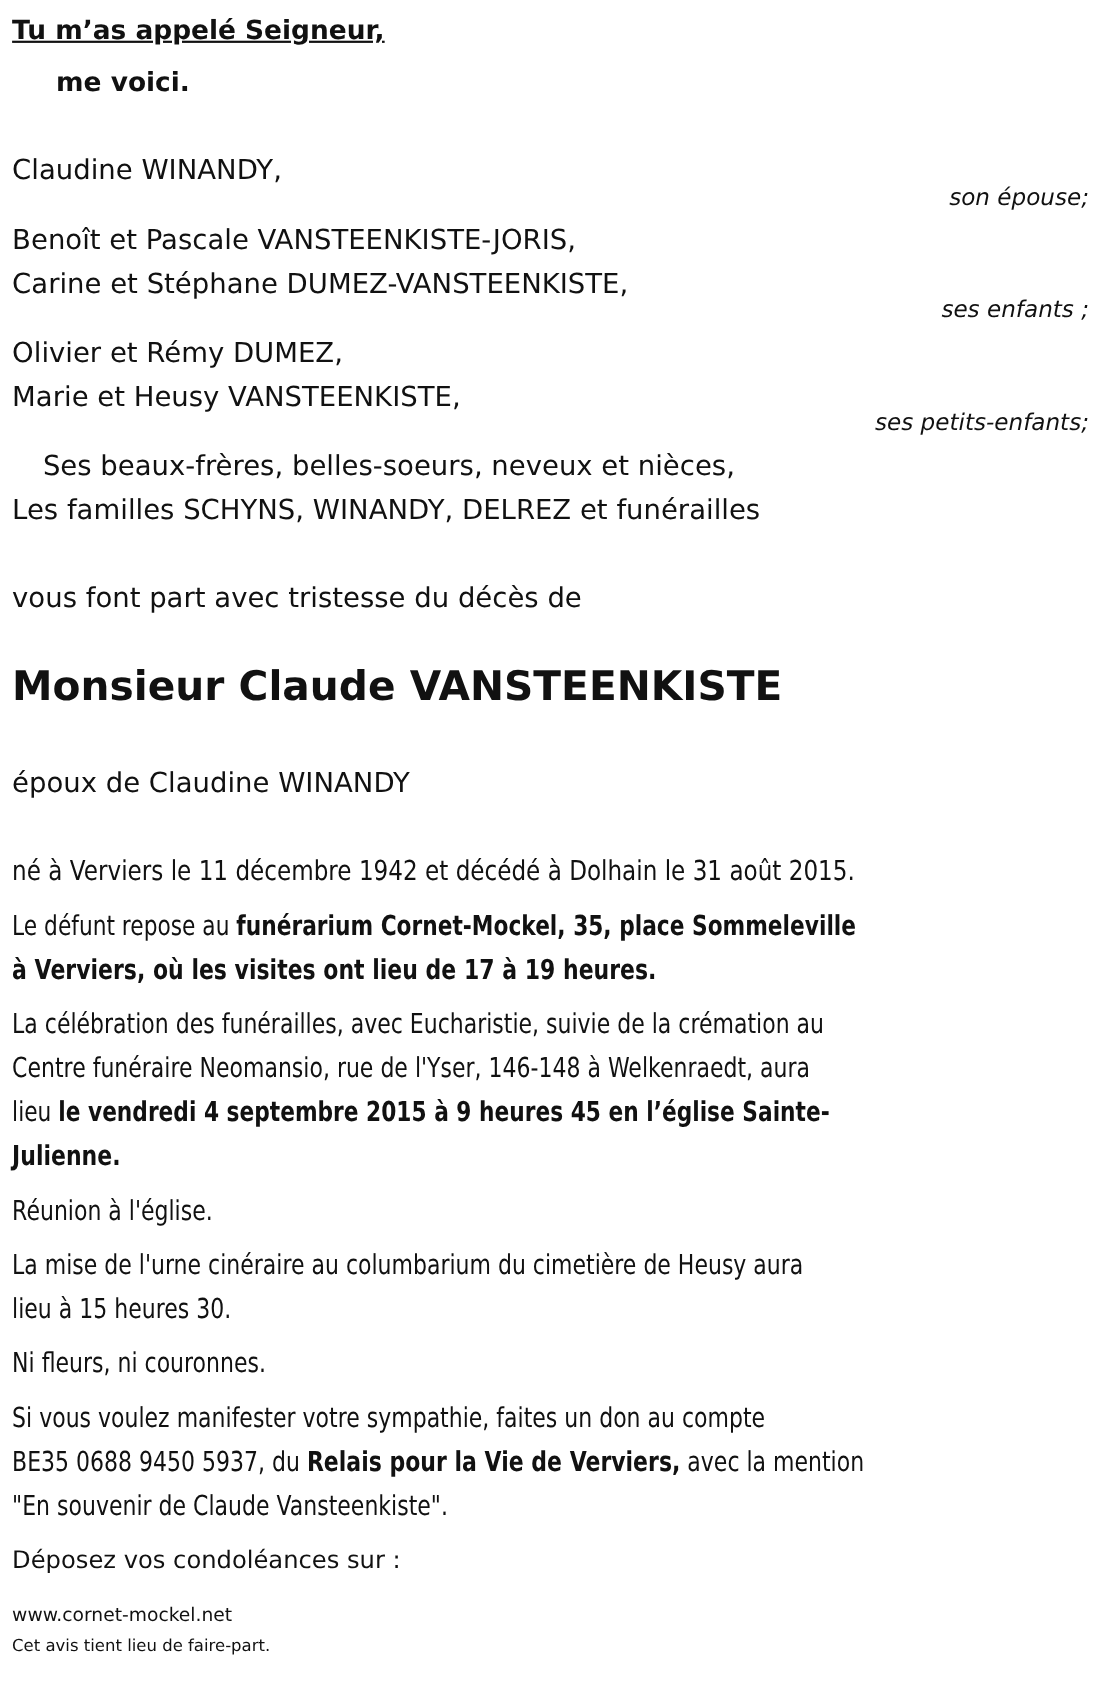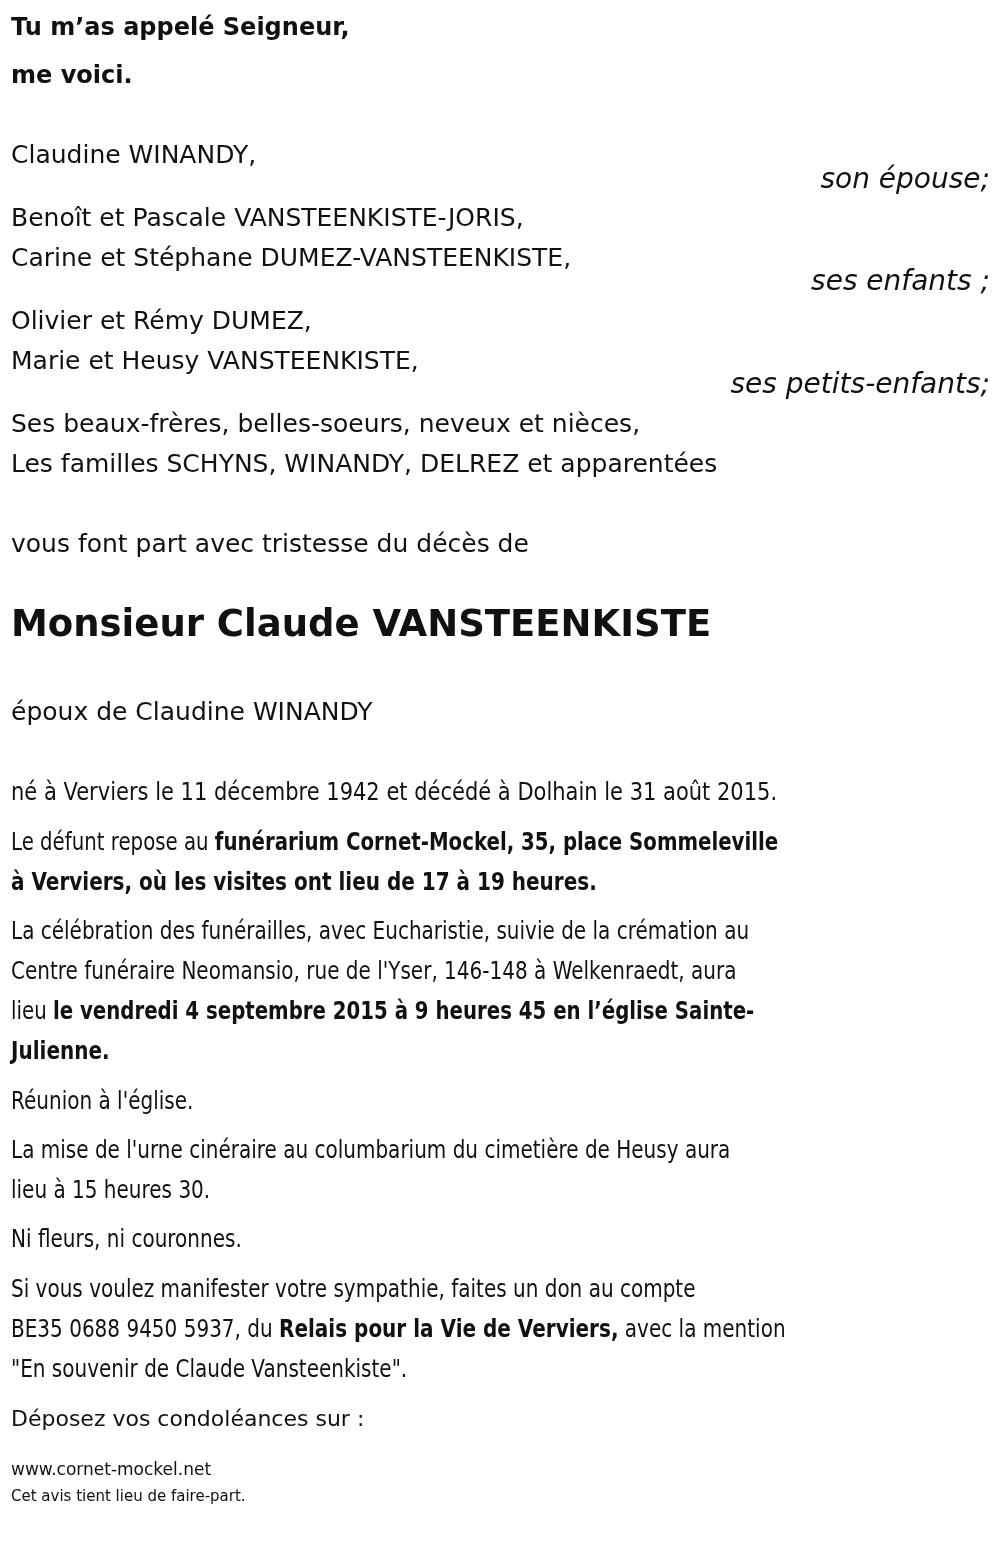--- a/index.html
+++ b/index.html
@@ -1,45 +1,45 @@
 <!DOCTYPE html>
 <html><head>
 <meta charset="utf-8">
 <style>
   html, body { margin: 0; padding: 0; background: #ffffff; }
   body { width: 1000px; height: 1553px; position: relative; overflow: hidden;
          font-family: "DejaVu Sans", sans-serif; color: #111111; }
   .line { position: absolute; left: 11px; white-space: nowrap; font-size: 25px; line-height: 30px; }
   .bold { font-weight: bold; }
-  .right { position: absolute; right: 10px; font-style: italic; font-size: 28px; line-height: 28px; white-space: nowrap; text-align: right; }
+  .right { position: absolute; right: 10px; font-style: italic; font-size: 21px; line-height: 28px; white-space: nowrap; text-align: right; }
   .title { font-size: 37px; font-weight: bold; line-height: 44px; }
   .cond { transform-origin: left center; }
   b { font-weight: bold; }
 </style>
 </head>
 <body>
 
 <div>
 
-  <div class="line bold" style="top:12px;font-size:24px;">Tu m’as appelé Seigneur,</div>
-  <div class="line bold" style="top:60px;font-size:24px;">me voici.</div>
+  <div class="line bold" style="top:12px;font-size:24px;text-decoration:underline;">Tu m’as appelé Seigneur,</div>
+  <div class="line bold" style="top:60px;font-size:24px;margin-left:40px;">me voici.</div>
 
   <div class="line" style="top:140px;">Claudine WINANDY,</div>
   <div class="right" style="top:165px;">son épouse;</div>
 
   <div class="line" style="top:203px;">Benoît et Pascale VANSTEENKISTE-JORIS,</div>
   <div class="line" style="top:243px;">Carine et Stéphane DUMEZ-VANSTEENKISTE,</div>
   <div class="right" style="top:267px;text-align:center;">ses enfants ;</div>
 
   <div class="line" style="top:306px;">Olivier et Rémy DUMEZ,</div>
   <div class="line" style="top:346px;">Marie et Heusy VANSTEENKISTE,</div>
   <div class="right" style="top:370px;">ses petits-enfants;</div>
 
-  <div class="line" style="top:409px;">Ses beaux-frères, belles-soeurs, neveux et nièces,</div>
-  <div class="line" style="top:449px;">Les familles SCHYNS, WINANDY, DELREZ et apparentées</div>
+  <div class="line" style="top:409px;margin-left:28px;">Ses beaux-frères, belles-soeurs, neveux et nièces,</div>
+  <div class="line" style="top:449px;">Les familles SCHYNS, WINANDY, DELREZ et funérailles</div>
 
   <div class="line" style="top:529px;">vous font part avec tristesse du décès de</div>
 
   <div class="line title" style="top:602px;">Monsieur Claude VANSTEENKISTE</div>
 
   <div class="line" style="top:697px;text-align:right;">époux de Claudine WINANDY</div>
 
   <div class="line cond" style="top:777px;transform:scaleX(0.84);">né à Verviers le 11 décembre 1942 et décédé à Dolhain le 31 août 2015.</div>
 
   <div class="line cond" style="top:827px;transform:scaleX(0.79);"><span>Le défunt repose au </span><b>funérarium Cornet-Mockel, 35, place Sommeleville</b></div>

